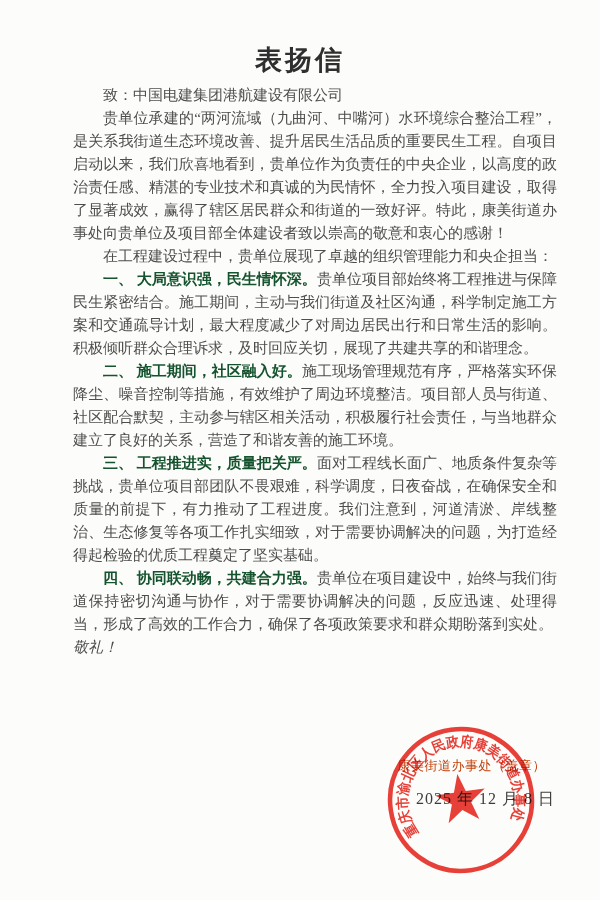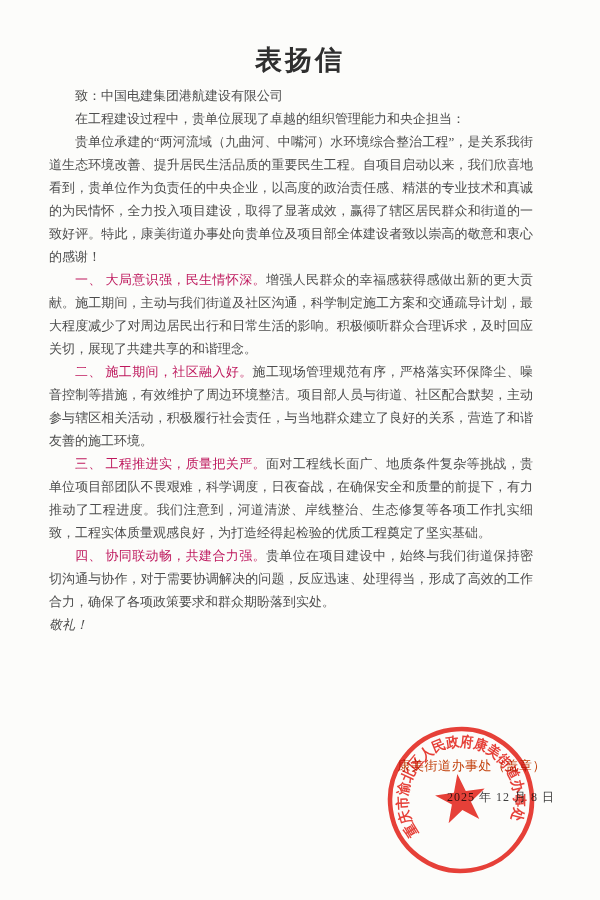--- a/index.html
+++ b/index.html
@@ -23,52 +23,52 @@
     margin: 0;
     text-align: center;
     font-size: 27px;
     font-weight: 700;
     letter-spacing: 3px;
     color: #2f2f2f;
   }
   .letter-body {
     position: absolute;
     top: 84px;
-    left: 49px;
+    left: 73px;
     width: 484px;
-    font-size: 13px;
+    font-size: 15px;
     line-height: 23px;
     color: #4d4d4d;
     text-align: justify;
   }
   .letter-body p {
     margin: 0;
     text-indent: 2em;
   }
   .letter-body p b {
-    color: #be185d;
-    font-weight: 400;
+    color: #14532d;
+    font-weight: 700;
   }
   .letter-body p.no-indent {
     text-indent: 0;
     font-style: italic;
   }
   .signature {
     position: absolute;
     top: 757px;
     right: 54px;
     font-size: 13px;
     letter-spacing: 0.5px;
     color: #c2410c;
   }
   .date {
     position: absolute;
     top: 789px;
     right: 45px;
-    font-size: 12px;
+    font-size: 16px;
     letter-spacing: 1px;
     color: #3d3d3d;
   }
   .seal {
     position: absolute;
     left: 385px;
     top: 724px;
     width: 152px;
     height: 152px;
     opacity: 0.88;
@@ -83,25 +83,25 @@
 </style>
 </head>
 <body>
 
 <div class="page">
 
   <h1 class="title">表扬信</h1>
 
   <div class="letter-body">
     <p>致：中国电建集团港航建设有限公司</p>
+    <p><span>贵单位承建的“两河流域（九曲河、中嘴河）水环境综合整治工程”，是关系我街道生态环境改善、提升居民生活品质的重要民生工程。自项目启动以来，我们欣喜地看到，贵单位作为负责任的中央企业，以高度的政治责任感、精湛的专业技术和真诚的为民情怀，全力投入项目建设，取得了显著成效，赢得了辖区居民群众和街道的一致好评。特此，康美街道办事处向贵单位及项目部全体建设者致以崇高的敬意和衷心的感谢！</span></p>
     <p><span>在工程建设过程中，贵单位展现了卓越的组织管理能力和央企担当：</span></p>
-    <p><span>贵单位承建的“两河流域（九曲河、中嘴河）水环境综合整治工程”，是关系我街道生态环境改善、提升居民生活品质的重要民生工程。自项目启动以来，我们欣喜地看到，贵单位作为负责任的中央企业，以高度的政治责任感、精湛的专业技术和真诚的为民情怀，全力投入项目建设，取得了显著成效，赢得了辖区居民群众和街道的一致好评。特此，康美街道办事处向贵单位及项目部全体建设者致以崇高的敬意和衷心的感谢！</span></p>
-    <p><b>一、 大局意识强，民生情怀深。</b><span>增强人民群众的幸福感获得感做出新的更大贡献。施工期间，主动与我们街道及社区沟通，科学制定施工方案和交通疏导计划，最大程度减少了对周边居民出行和日常生活的影响。积极倾听群众合理诉求，及时回应关切，展现了共建共享的和谐理念。</span></p>
+    <p><b>一、 大局意识强，民生情怀深。</b><span>贵单位项目部始终将工程推进与保障民生紧密结合。施工期间，主动与我们街道及社区沟通，科学制定施工方案和交通疏导计划，最大程度减少了对周边居民出行和日常生活的影响。积极倾听群众合理诉求，及时回应关切，展现了共建共享的和谐理念。</span></p>
     <p><b>二、 施工期间，社区融入好。</b><span>施工现场管理规范有序，严格落实环保降尘、噪音控制等措施，有效维护了周边环境整洁。项目部人员与街道、社区配合默契，主动参与辖区相关活动，积极履行社会责任，与当地群众建立了良好的关系，营造了和谐友善的施工环境。</span></p>
-    <p><b>三、 工程推进实，质量把关严。</b><span>面对工程线长面广、地质条件复杂等挑战，贵单位项目部团队不畏艰难，科学调度，日夜奋战，在确保安全和质量的前提下，有力推动了工程进度。我们注意到，河道清淤、岸线整治、生态修复等各项工作扎实细致，工程实体质量观感良好，为打造经得起检验的优质工程奠定了坚实基础。</span></p>
+    <p><b>三、 工程推进实，质量把关严。</b><span>面对工程线长面广、地质条件复杂等挑战，贵单位项目部团队不畏艰难，科学调度，日夜奋战，在确保安全和质量的前提下，有力推动了工程进度。我们注意到，河道清淤、岸线整治、生态修复等各项工作扎实细致，对于需要协调解决的问题，为打造经得起检验的优质工程奠定了坚实基础。</span></p>
     <p><b>四、 协同联动畅，共建合力强。</b><span>贵单位在项目建设中，始终与我们街道保持密切沟通与协作，对于需要协调解决的问题，反应迅速、处理得当，形成了高效的工作合力，确保了各项政策要求和群众期盼落到实处。</span></p>
     <p class="no-indent">敬礼！</p>
   </div>
 
   <div class="signature">康美街道办事处（盖章）</div>
   <div class="date">2025 年 12 月 8 日</div>
 
   <svg class="seal" viewBox="0 0 150 150" xmlns="http://www.w3.org/2000/svg" aria-hidden="true">
     <circle cx="75" cy="75" r="70" fill="none" stroke-width="4.5" stroke="#e6261d"></circle>
     <polygon points="75,49 80.9,66.9 99.7,67 84.5,78.1 90.3,96 75,85 59.7,96 65.5,78.1 50.3,67 69.1,66.9" fill="#e6261d"></polygon>

